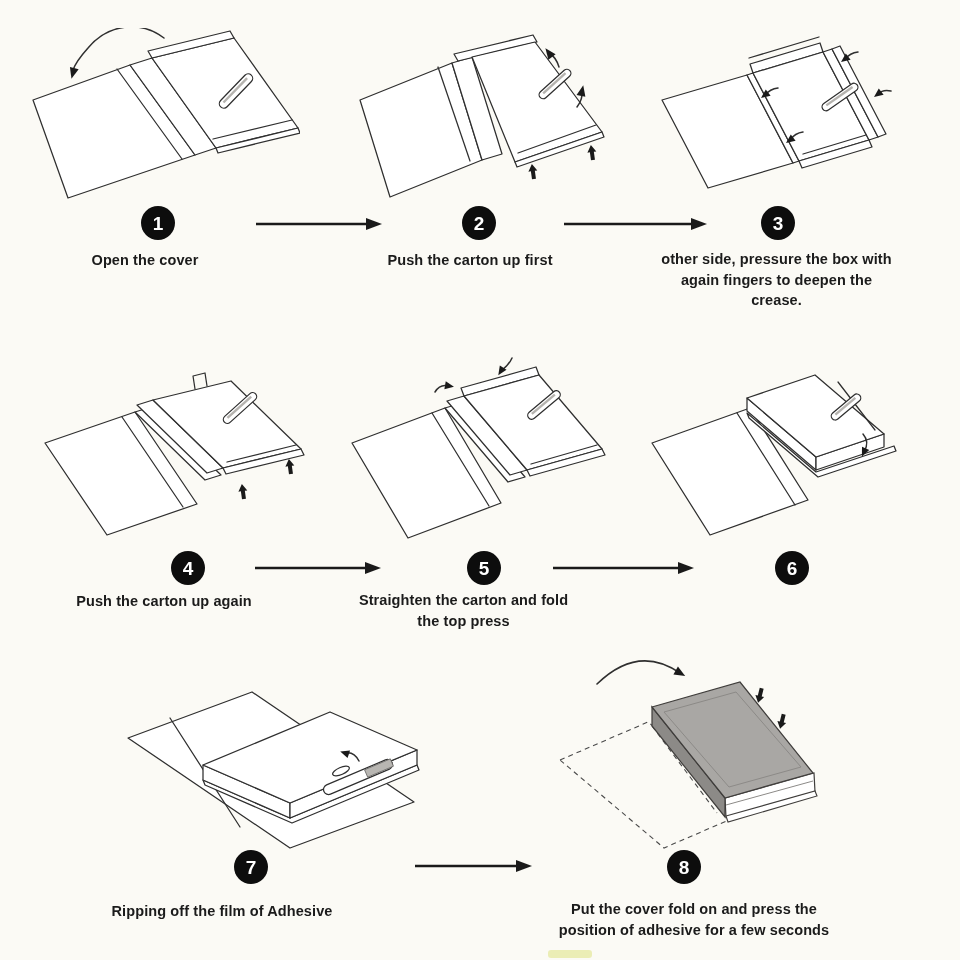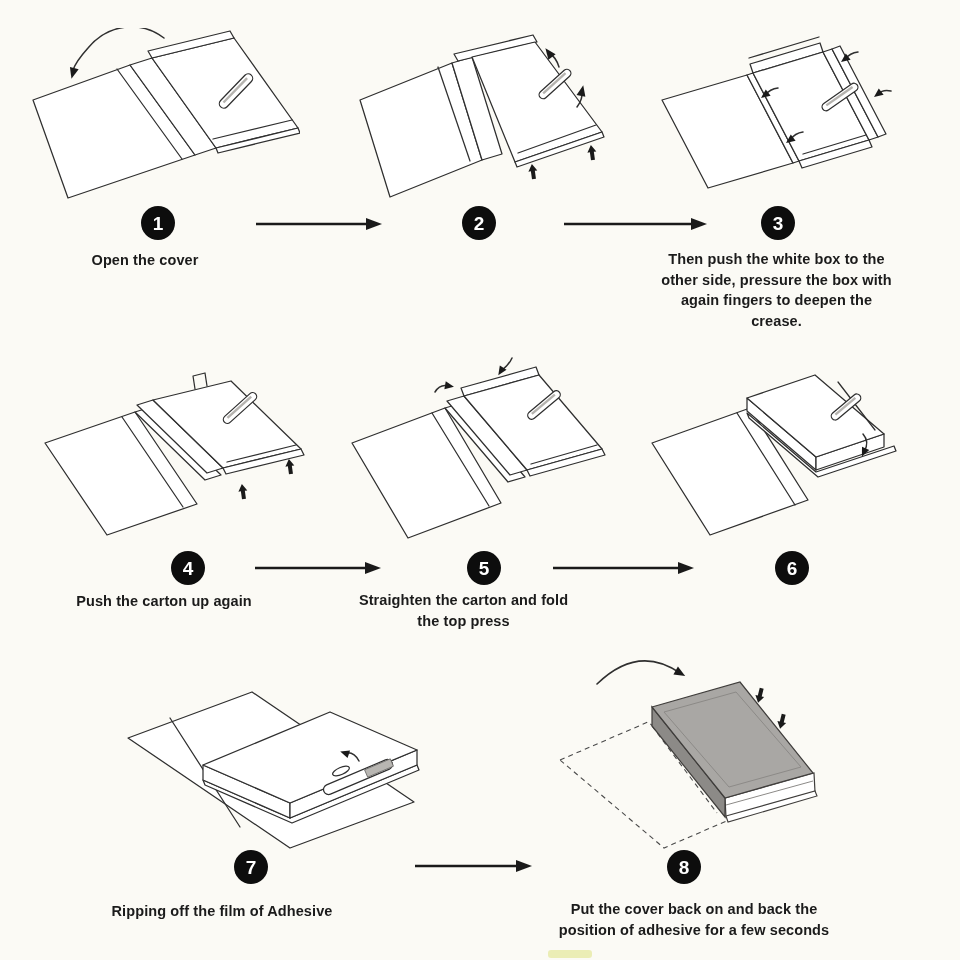--- a/index.html
+++ b/index.html
@@ -226,34 +226,36 @@
   <div class="badge" style="left:761px;top:206px">3</div>
   <div class="badge" style="left:171px;top:551px">4</div>
   <div class="badge" style="left:467px;top:551px">5</div>
   <div class="badge" style="left:775px;top:551px">6</div>
   <div class="badge" style="left:234px;top:850px">7</div>
   <div class="badge" style="left:667px;top:850px">8</div>
 
   <div class="cap center" style="left:65px;top:250px;width:160px">
     <span>Open the cover</span>
   </div>
+  <div class="cap center" style="left:380px;top:250px;width:180px">
+    <span>Push the carton up first</span>
+  </div>
   <div class="cap" style="left:654px;top:249px;width:245px">
-    <span>Then push the white box to the</span>
     <span>other side, pressure the box with</span>
     <span>again fingers to deepen the crease.</span>
   </div>
   <div class="cap center" style="left:74px;top:591px;width:180px">
     <span>Push the carton up again</span>
   </div>
   <div class="cap" style="left:351px;top:590px;width:225px">
     <span>Straighten the carton and fold</span>
     <span>the top press</span>
   </div>
   <div class="cap center" style="left:107px;top:901px;width:230px">
     <span>Ripping off the film of Adhesive</span>
   </div>
   <div class="cap" style="left:554px;top:899px;width:280px">
-    <span>Put the cover back on and back the</span>
+    <span>Put the cover fold on and press the</span>
     <span>position of adhesive for a few seconds</span>
   </div>
 
   <div class="smudge"></div>
 </div>
 
 </body></html>

